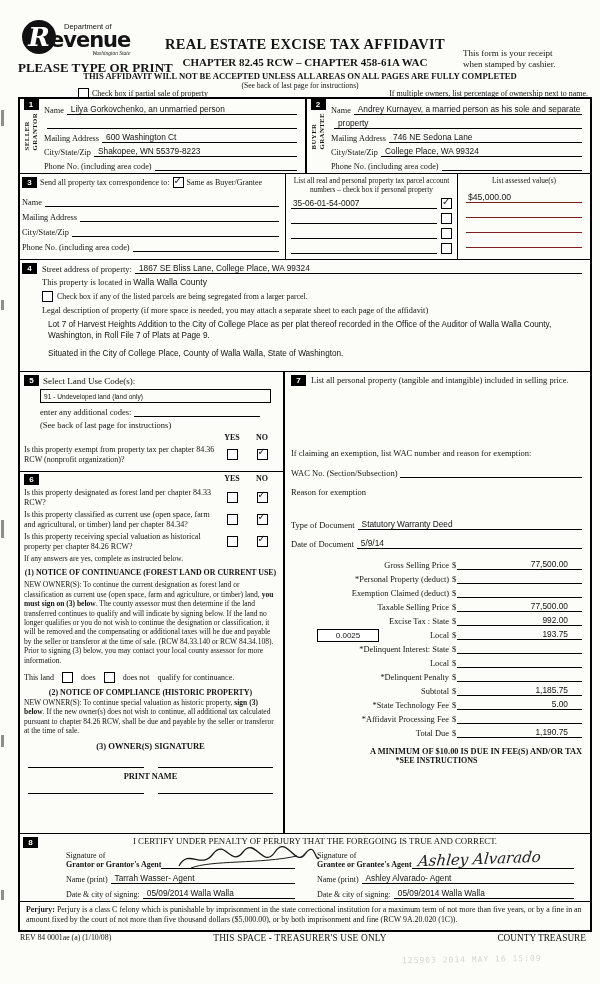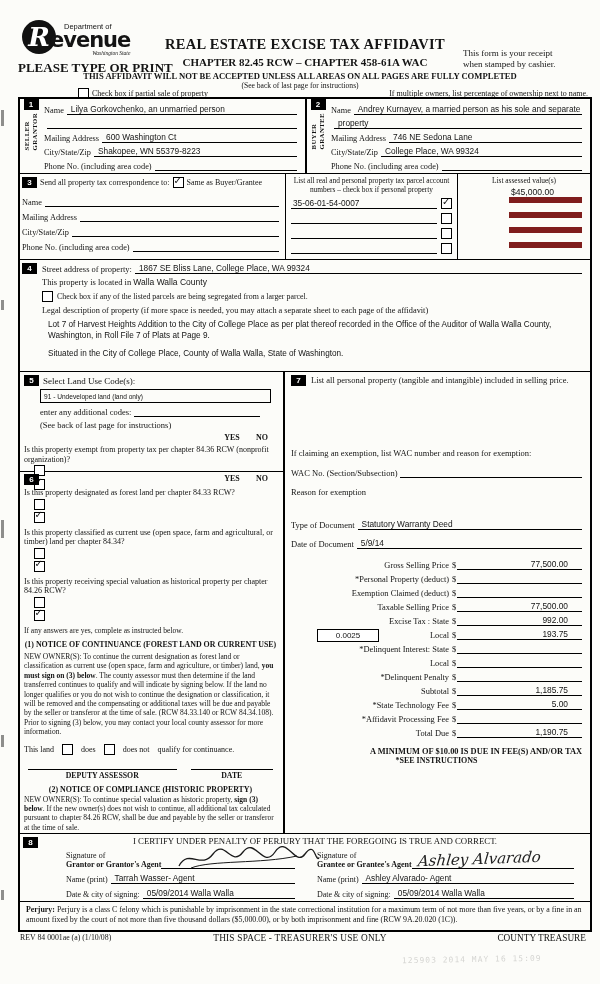--- a/index.html
+++ b/index.html
@@ -53,21 +53,21 @@
   .s3c1 .hdr{display:flex;align-items:center;font-size:8px;gap:3px;}
   .s3c2{width:173px;box-sizing:border-box;border-left:1px solid #000;border-right:1px solid #000;
         padding:2px 5px;}
   .s3c2 .hdr,.s3c3 .hdr{font-size:7.4px;text-align:center;line-height:9px;}
   .s3c3{flex:1;box-sizing:border-box;padding:2px 8px;}
   .prow{display:flex;align-items:flex-end;height:15px;}
   .pfill{flex:1;border-bottom:1px solid #000;font-family:"Liberation Sans",sans-serif;
          font-size:8.3px;padding:0 2px;white-space:nowrap;}
   .prow .cb{margin-left:4px;}
   .arow{height:15px;display:flex;align-items:flex-end;}
-  .afill{flex:1;border-bottom:6px solid #7f1d1d;font-family:"Liberation Sans",sans-serif;font-size:8.6px;padding:0 2px;margin-left:43px;}
+  .afill{flex:1;border-bottom:1px solid #7f1d1d;font-family:"Liberation Sans",sans-serif;font-size:8.6px;padding:0 2px;}
   
   .s4{height:112px;padding:3px 8px 0 2px;box-sizing:border-box;font-size:8.5px;}
   .s4row{display:flex;align-items:flex-end;margin-bottom:2px;}
   .s4 .plain{margin-left:20px;margin-top:3px;}
   .s4 .cbrow{margin-left:20px;margin-top:4px;display:flex;align-items:center;gap:4px;font-size:7.9px;}
   .s4 .legal{margin-left:20px;margin-top:4px;font-size:8.3px;}
   .s4 .legaltxt{margin-left:26px;margin-top:5px;font-family:"Liberation Sans",sans-serif;font-size:8.2px;
        line-height:10.5px;width:505px;}
   
   .colsband{height:462px;display:flex;}
@@ -76,21 +76,21 @@
   .s5{height:100px;box-sizing:border-box;border-bottom:1px solid #000;padding:3px 6px 0 4px;position:relative;}
   .s5 .hd{display:flex;gap:4px;align-items:center;font-size:9px;}
   .lucode{border:1.5px solid #000;margin:3px 6px 0 16px;height:12px;display:flex;align-items:center;
        padding-left:3px;font-family:"Liberation Sans",sans-serif;font-size:6.6px;}
   .s5 .add{margin-left:16px;margin-top:4px;font-size:8.5px;display:flex;align-items:flex-end;}
   .s5 .add .fill{max-width:120px;}
   .s5 .sb{margin-left:16px;margin-top:3px;font-size:8.5px;}
   .yesno{display:flex;font-size:8px;font-weight:bold;margin-top:3px;}
   .yesno .sp{flex:1;}
   .yn{width:30px;text-align:center;flex:none;}
-  .qrow{display:flex;margin-top:3px;font-size:8px;line-height:9.5px;align-items:flex-start;flex-direction:column;}
+  .qrow{display:flex;margin-top:3px;font-size:8px;line-height:9.5px;align-items:center;}
   .qrow .qt{flex:1;}
   .qrow .qc{width:30px;text-align:center;flex:none;padding-top:1px;}
   .s6{flex:1;padding:2px 6px 0 4px;position:relative;}
   .s6 .numrow{display:flex;}
   .s6 .para{font-size:7.5px;line-height:9.4px;margin-top:3px;text-align:left;}
   .s6 .nt{font-size:7.9px;font-weight:bold;text-align:center;margin-top:5px;}
   .thisland{display:flex;align-items:center;gap:8px;font-size:8px;margin-top:7px;}
   .sigline{display:flex;margin-top:14px;gap:14px;padding:0 4px;}
   .sigline .ln{border-top:1px solid #000;text-align:center;font-size:7.8px;font-weight:bold;padding-top:1px;}
   .ln.w1{flex:1.8;} .ln.w2{flex:1;}
@@ -365,24 +365,20 @@
           <div class="nt">(1) NOTICE OF CONTINUANCE  (FOREST LAND OR CURRENT USE)</div>
           <div class="para"><span>NEW OWNER(S): To continue the current designation as forest land or classification as current use (open space, farm and agriculture, or timber) land, </span><span class="b">you must sign on (3) below</span><span>. The county assessor must then determine if the land transferred continues to qualify and will indicate by signing below. If the land no longer qualifies or you do not wish to continue the designation or classification, it will be removed and the compensating or additional taxes will be due and payable by the seller or transferor at the time of sale. (RCW 84.33.140 or RCW 84.34.108). Prior to signing (3) below, you may contact your local county assessor for more information.</span></div>
           <div class="thisland">
             <span>This land</span>
             <span class="cb"></span>
             <span>does</span>
             <span class="cb"></span>
             <span>does not</span>
             <span>qualify for continuance.</span>
           </div>
-          <div class="sigline">
-            <span class="ln w1">DEPUTY ASSESSOR</span>
-            <span class="ln w2">DATE</span>
-          </div>
           <div class="nt">(2) NOTICE OF COMPLIANCE (HISTORIC PROPERTY)</div>
           <div class="para" style="margin-top:1px"><span>NEW OWNER(S): To continue special valuation as historic property, </span><span class="b">sign (3) below</span><span>. If the new owner(s) does not wish to continue, all additional tax calculated pursuant to chapter 84.26 RCW, shall be due and payable by the seller or transferor at the time of sale.</span></div>
           <div class="nt" style="font-size:8.6px">(3)  OWNER(S) SIGNATURE</div>
           <div class="ownsig">
             <span class="ln2"></span>
             <span class="ln2"></span>
           </div>
           <div class="printname">PRINT NAME</div>
           <div class="ownsig" style="margin-top:12px">
             <span class="ln2"></span>

